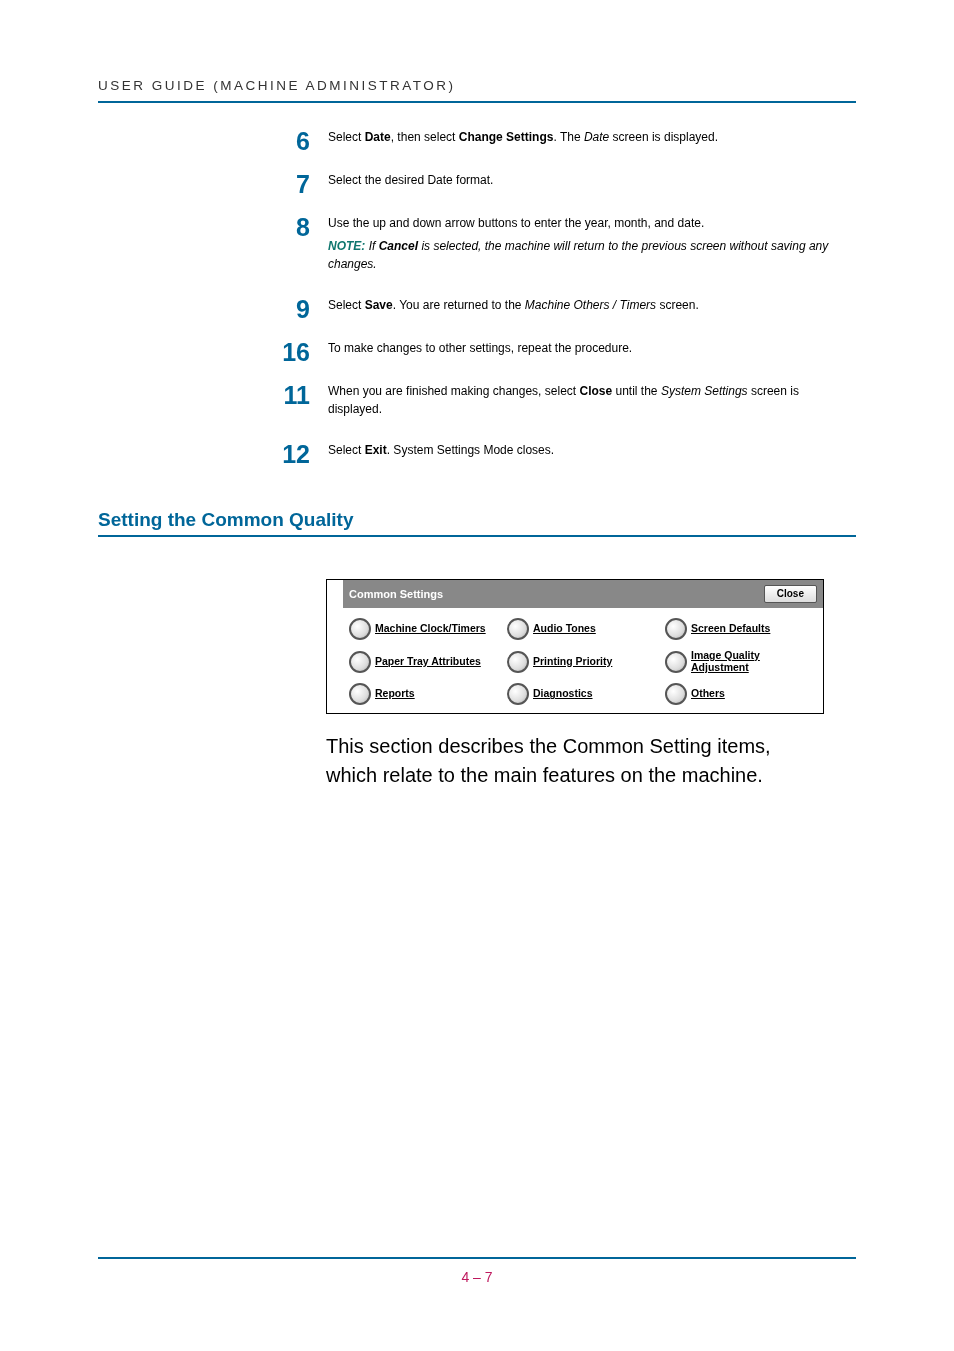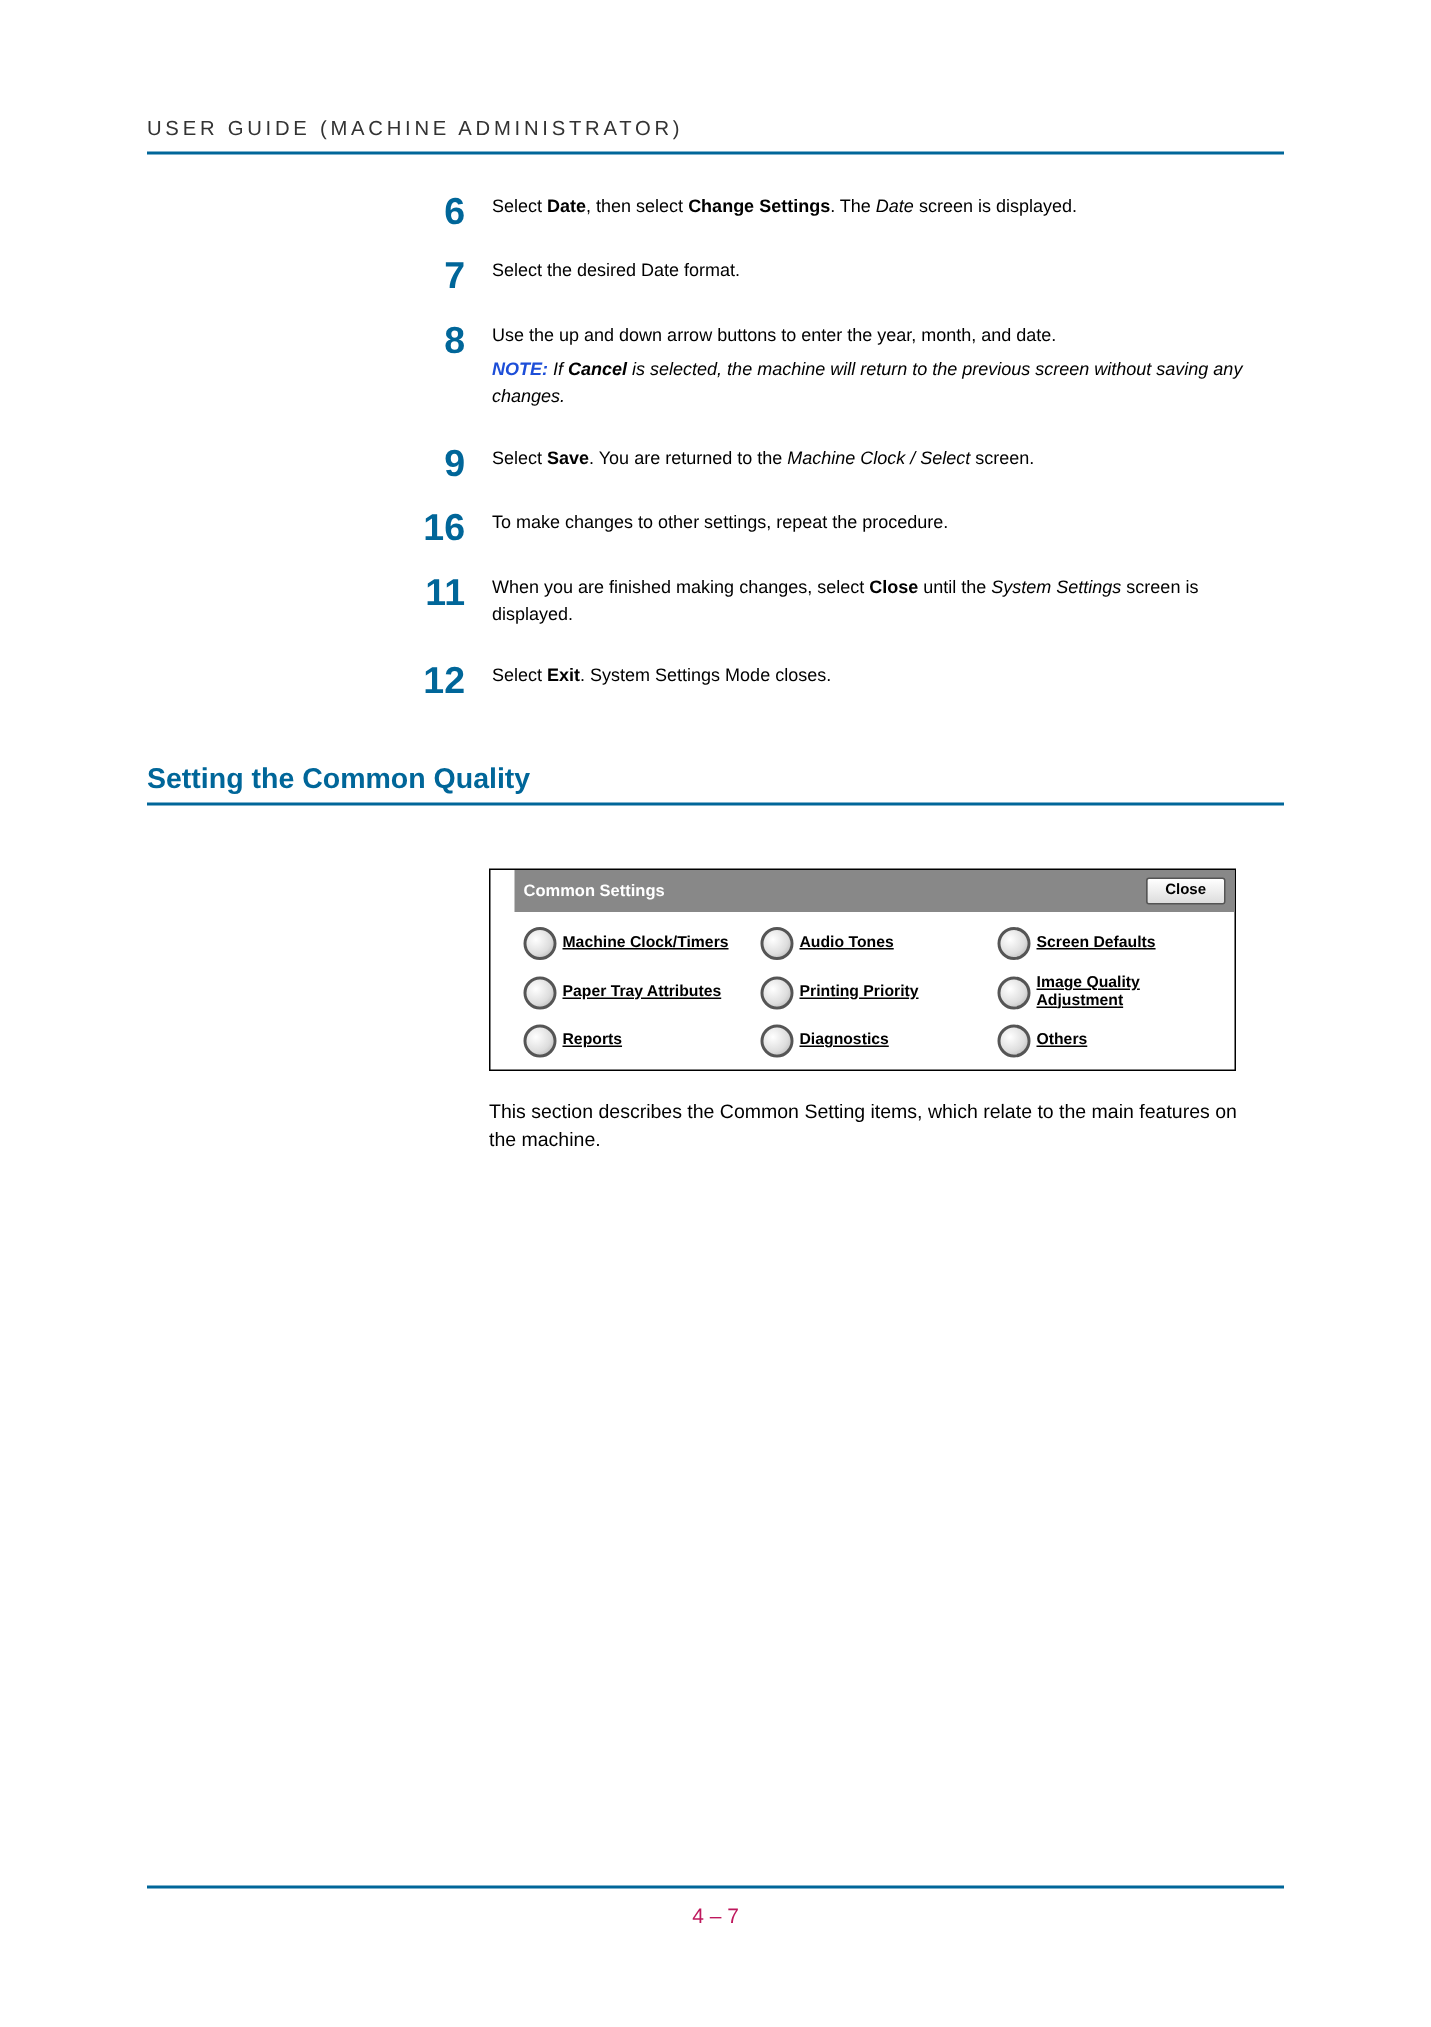--- a/index.html
+++ b/index.html
@@ -7,33 +7,33 @@
   .page { width: 954px; height: 1351px; position: relative; padding: 78px 98px 60px 98px; }
   .header-text { font-size: 13.5px; letter-spacing: 2.5px; color: #333; font-variant: small-caps; }
   .header-rule { border: none; border-top: 2px solid #006699; margin: 8px 0 26px 0; }
   .content-block { margin-left: 182px; margin-right: 0; }
   .step { display: flex; margin-bottom: 18px; align-items: flex-start; }
   .step-num { width: 48px; flex: 0 0 48px; text-align: right; font-size: 25px; font-weight: bold; color: #006699; padding-right: 18px; line-height: 1; padding-top: 0; }
   .step-body { flex: 1; font-size: 12px; line-height: 1.45; color: #000; }
   .step-body p { margin-bottom: 6px; }
   .step-body b { font-weight: bold; }
   .step-body i { font-style: italic; }
-  .note-lead { color: #1d4ed8; font-weight: bold; }
+  .note-lead { color: #0f766e; font-weight: bold; }
   .section-heading { font-size: 19px; font-weight: bold; color: #006699; margin-top: 42px; margin-bottom: 4px; margin-left: 0; }
   .section-rule { border: none; border-top: 2px solid #006699; margin-bottom: 42px; }
   .ui-screenshot-wrap { margin-left: 228px; margin-right: 30px; margin-bottom: 18px; }
   .ui-panel { border: 1px solid #000; background: #fff; width: 498px; padding-left: 16px; }
   .ui-panel-header { display: flex; justify-content: space-between; align-items: center; background: #888; padding: 4px 6px; height: 28px; }
   .ui-panel-title { font-size: 11px; font-weight: bold; color: #fff; }
   .close-btn { background: linear-gradient(#fff,#ddd); border: 1px solid #555; border-radius: 2px; font-size: 10px; font-weight: bold; padding: 2px 12px; height: 18px; line-height: 12px; }
   .ui-panel-body { padding: 10px 6px 8px 6px; display: grid; grid-template-columns: repeat(3, 1fr); gap: 10px 6px; }
   .ui-option { display: flex; align-items: center; gap: 4px; }
   .radio-shape { width: 22px; height: 22px; border: 2px solid #555; border-radius: 50%; background: radial-gradient(circle at 35% 35%, #fff 0%, #ddd 60%, #aaa 100%); flex: 0 0 22px; }
   .ui-option-label { font-size: 10.5px; font-weight: bold; text-decoration: underline; line-height: 1.1; }
-  .desc-text { margin-left: 228px; margin-right: 30px; font-size: 13px; line-height: 1.45; }
+  .desc-text { margin-left: 228px; margin-right: 30px; font-size: 20px; line-height: 1.45; }
   .footer { position: absolute; bottom: 66px; left: 98px; right: 98px; }
   .footer-rule { border: none; border-top: 2px solid #006699; margin-bottom: 10px; }
   .footer-num { text-align: center; font-size: 14px; color: #be185d; }
 </style>
 </head>
 <body>
 
 <div class="page">
 
   <div class="header-text">USER GUIDE (MACHINE ADMINISTRATOR)</div>
@@ -55,21 +55,21 @@
       <div class="step">
         <div class="step-num">8</div>
         <div class="step-body">
           <p><span>Use the up and down arrow buttons to enter the year, month, and date.</span></p>
           <p style="font-style: italic;"><span class="note-lead" style="font-style: italic;">NOTE:</span><span> If </span><span style="font-weight: bold;">Cancel</span><span> is selected, the machine will return to the previous screen without saving any changes.</span></p>
         </div>
       </div>
       <div class="step">
         <div class="step-num">9</div>
         <div class="step-body">
-          <p><span>Select </span><b>Save</b><span>. You are returned to the </span><i>Machine Clock / Select</i><span> screen.</span></p>
+          <p><span>Select </span><b>Save</b><span>. You are returned to the </span><i>Machine Others / Timers</i><span> screen.</span></p>
         </div>
       </div>
       <div class="step">
         <div class="step-num">16</div>
         <div class="step-body">
           <p><span>To make changes to other settings, repeat the procedure.</span></p>
         </div>
       </div>
       <div class="step">
         <div class="step-num">11</div>

